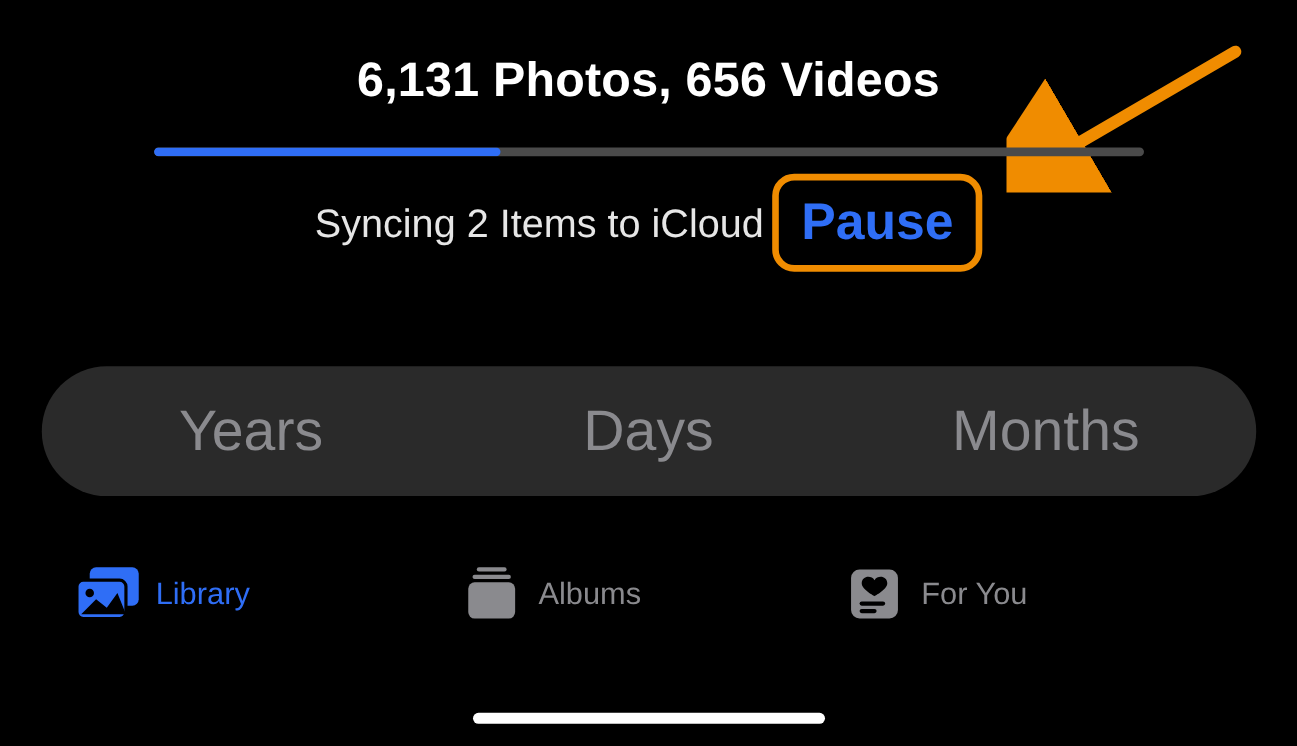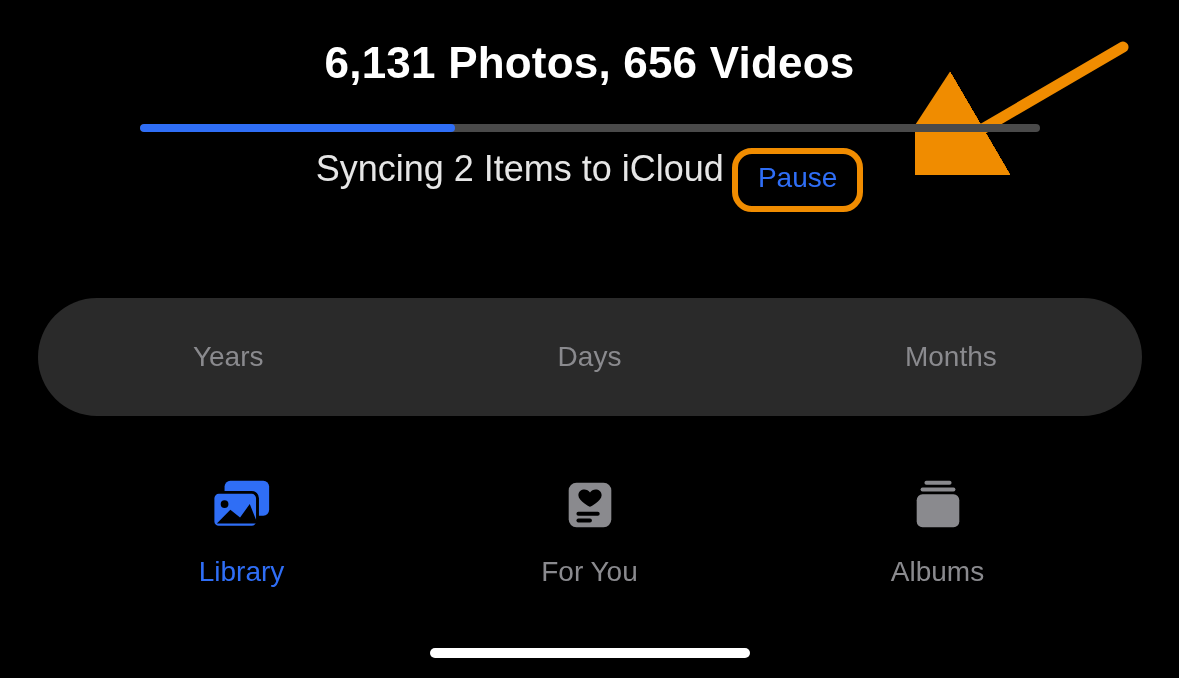--- a/index.html
+++ b/index.html
@@ -20,21 +20,21 @@
     width:1179px;
     height:678px;
     overflow:hidden;
     font-family:-apple-system,BlinkMacSystemFont,"Helvetica Neue",Arial,sans-serif;
     position:relative;
   }
 
   
   .summary{
     text-align:center;
-    padding-top:38px;
+    padding-top:48px;
   }
   .summary-title{
     font-size:44px;
     font-weight:700;
     letter-spacing:0.2px;
     color:var(--fg);
   }
 
   
   .progress-wrap{
@@ -50,34 +50,35 @@
     background:var(--progress);
     height:100%;
     border-radius:4px;
   }
 
   
   .sync-row{
     width:900px;
     margin:16px auto 0 auto;
     display:flex;
+    align-items:center;
     justify-content:center;
     gap:8px;
     font-size:36px;
     font-weight:400;
     position:relative;
   }
   .sync-text{
     color:#e6e6e6;
     white-space:nowrap;
   }
   .pause-link{
     color:var(--link);
-    font-size:28px;
-    font-weight:400;
+    font-size:47px;
+    font-weight:700;
     cursor:pointer;
     padding:2px 12px 4px 12px;
     border-radius:16px;
     position:relative;
     line-height:1.3;
   }
   
   .pause-annotation{
     border:6px solid var(--orange);
     border-radius:20px;
@@ -106,21 +107,21 @@
     height:118px;
     display:flex;
     align-items:center;
     padding:0 10px;
     box-sizing:border-box;
     box-shadow:0 4px 12px rgba(0,0,0,0.6);
   }
   .segment{
     flex:1;
     text-align:center;
-    font-size:28px;
+    font-size:52px;
     font-weight:500;
     color:var(--muted);
     height:96px;
     line-height:96px;
     border-radius:50px;
     cursor:pointer;
     user-select:none;
     white-space:nowrap;
   }
   .segment.selected{
@@ -134,23 +135,23 @@
     width:1104px;
     margin:62px auto 0 auto;
     display:flex;
     justify-content:space-between;
     padding:0 30px;
     box-sizing:border-box;
   }
   .tab{
     flex:1;
     display:flex;
-    flex-direction:column;
-    align-items:center;
-    gap:24px;
+    flex-direction:row;
+    align-items:center;
+    gap:12px;
     color:var(--tab-inactive);
     cursor:pointer;
     user-select:none;
   }
   .tab.active{ color:var(--tab-active); }
   .tab-label{
     font-size:28px;
     font-weight:400;
   }
   .tab-icon{
@@ -217,36 +218,36 @@
         <circle cx="14" cy="26" r="4" fill="#000"></circle>
         <path d="M6 46 L20 32 L30 40 L40 26 L48 46 Z" fill="#000"></path>
       </svg>
     </span>
     <span class="tab-label">Library</span>
   </div>
 
   <div class="tab">
     <span class="tab-icon">
       <svg viewBox="0 0 64 54">
+        <rect x="18" y="2" width="28" height="4" rx="2" fill="#8a8a8e"></rect>
+        <rect x="14" y="9" width="36" height="4" rx="2" fill="#8a8a8e"></rect>
+        <rect x="10" y="16" width="44" height="34" rx="6" fill="#8a8a8e"></rect>
+      </svg>
+    </span>
+    <span class="tab-label">Albums</span>
+  </div>
+
+  <div class="tab">
+    <span class="tab-icon">
+      <svg viewBox="0 0 64 54">
         <rect x="10" y="4" width="44" height="46" rx="8" fill="#8a8a8e"></rect>
         <path d="M32 14c-3-5-12-4-12 3 0 6 12 12 12 12s12-6 12-12c0-7-9-8-12-3z" fill="#000"></path>
         <rect x="18" y="34" width="24" height="4" rx="2" fill="#000"></rect>
         <rect x="18" y="41" width="16" height="4" rx="2" fill="#000"></rect>
       </svg>
     </span>
     <span class="tab-label">For You</span>
   </div>
 
-  <div class="tab">
-    <span class="tab-icon">
-      <svg viewBox="0 0 64 54">
-        <rect x="18" y="2" width="28" height="4" rx="2" fill="#8a8a8e"></rect>
-        <rect x="14" y="9" width="36" height="4" rx="2" fill="#8a8a8e"></rect>
-        <rect x="10" y="16" width="44" height="34" rx="6" fill="#8a8a8e"></rect>
-      </svg>
-    </span>
-    <span class="tab-label">Albums</span>
-  </div>
-
 
 </div>
 
 <div class="home-indicator"></div>
 
 </body></html>

